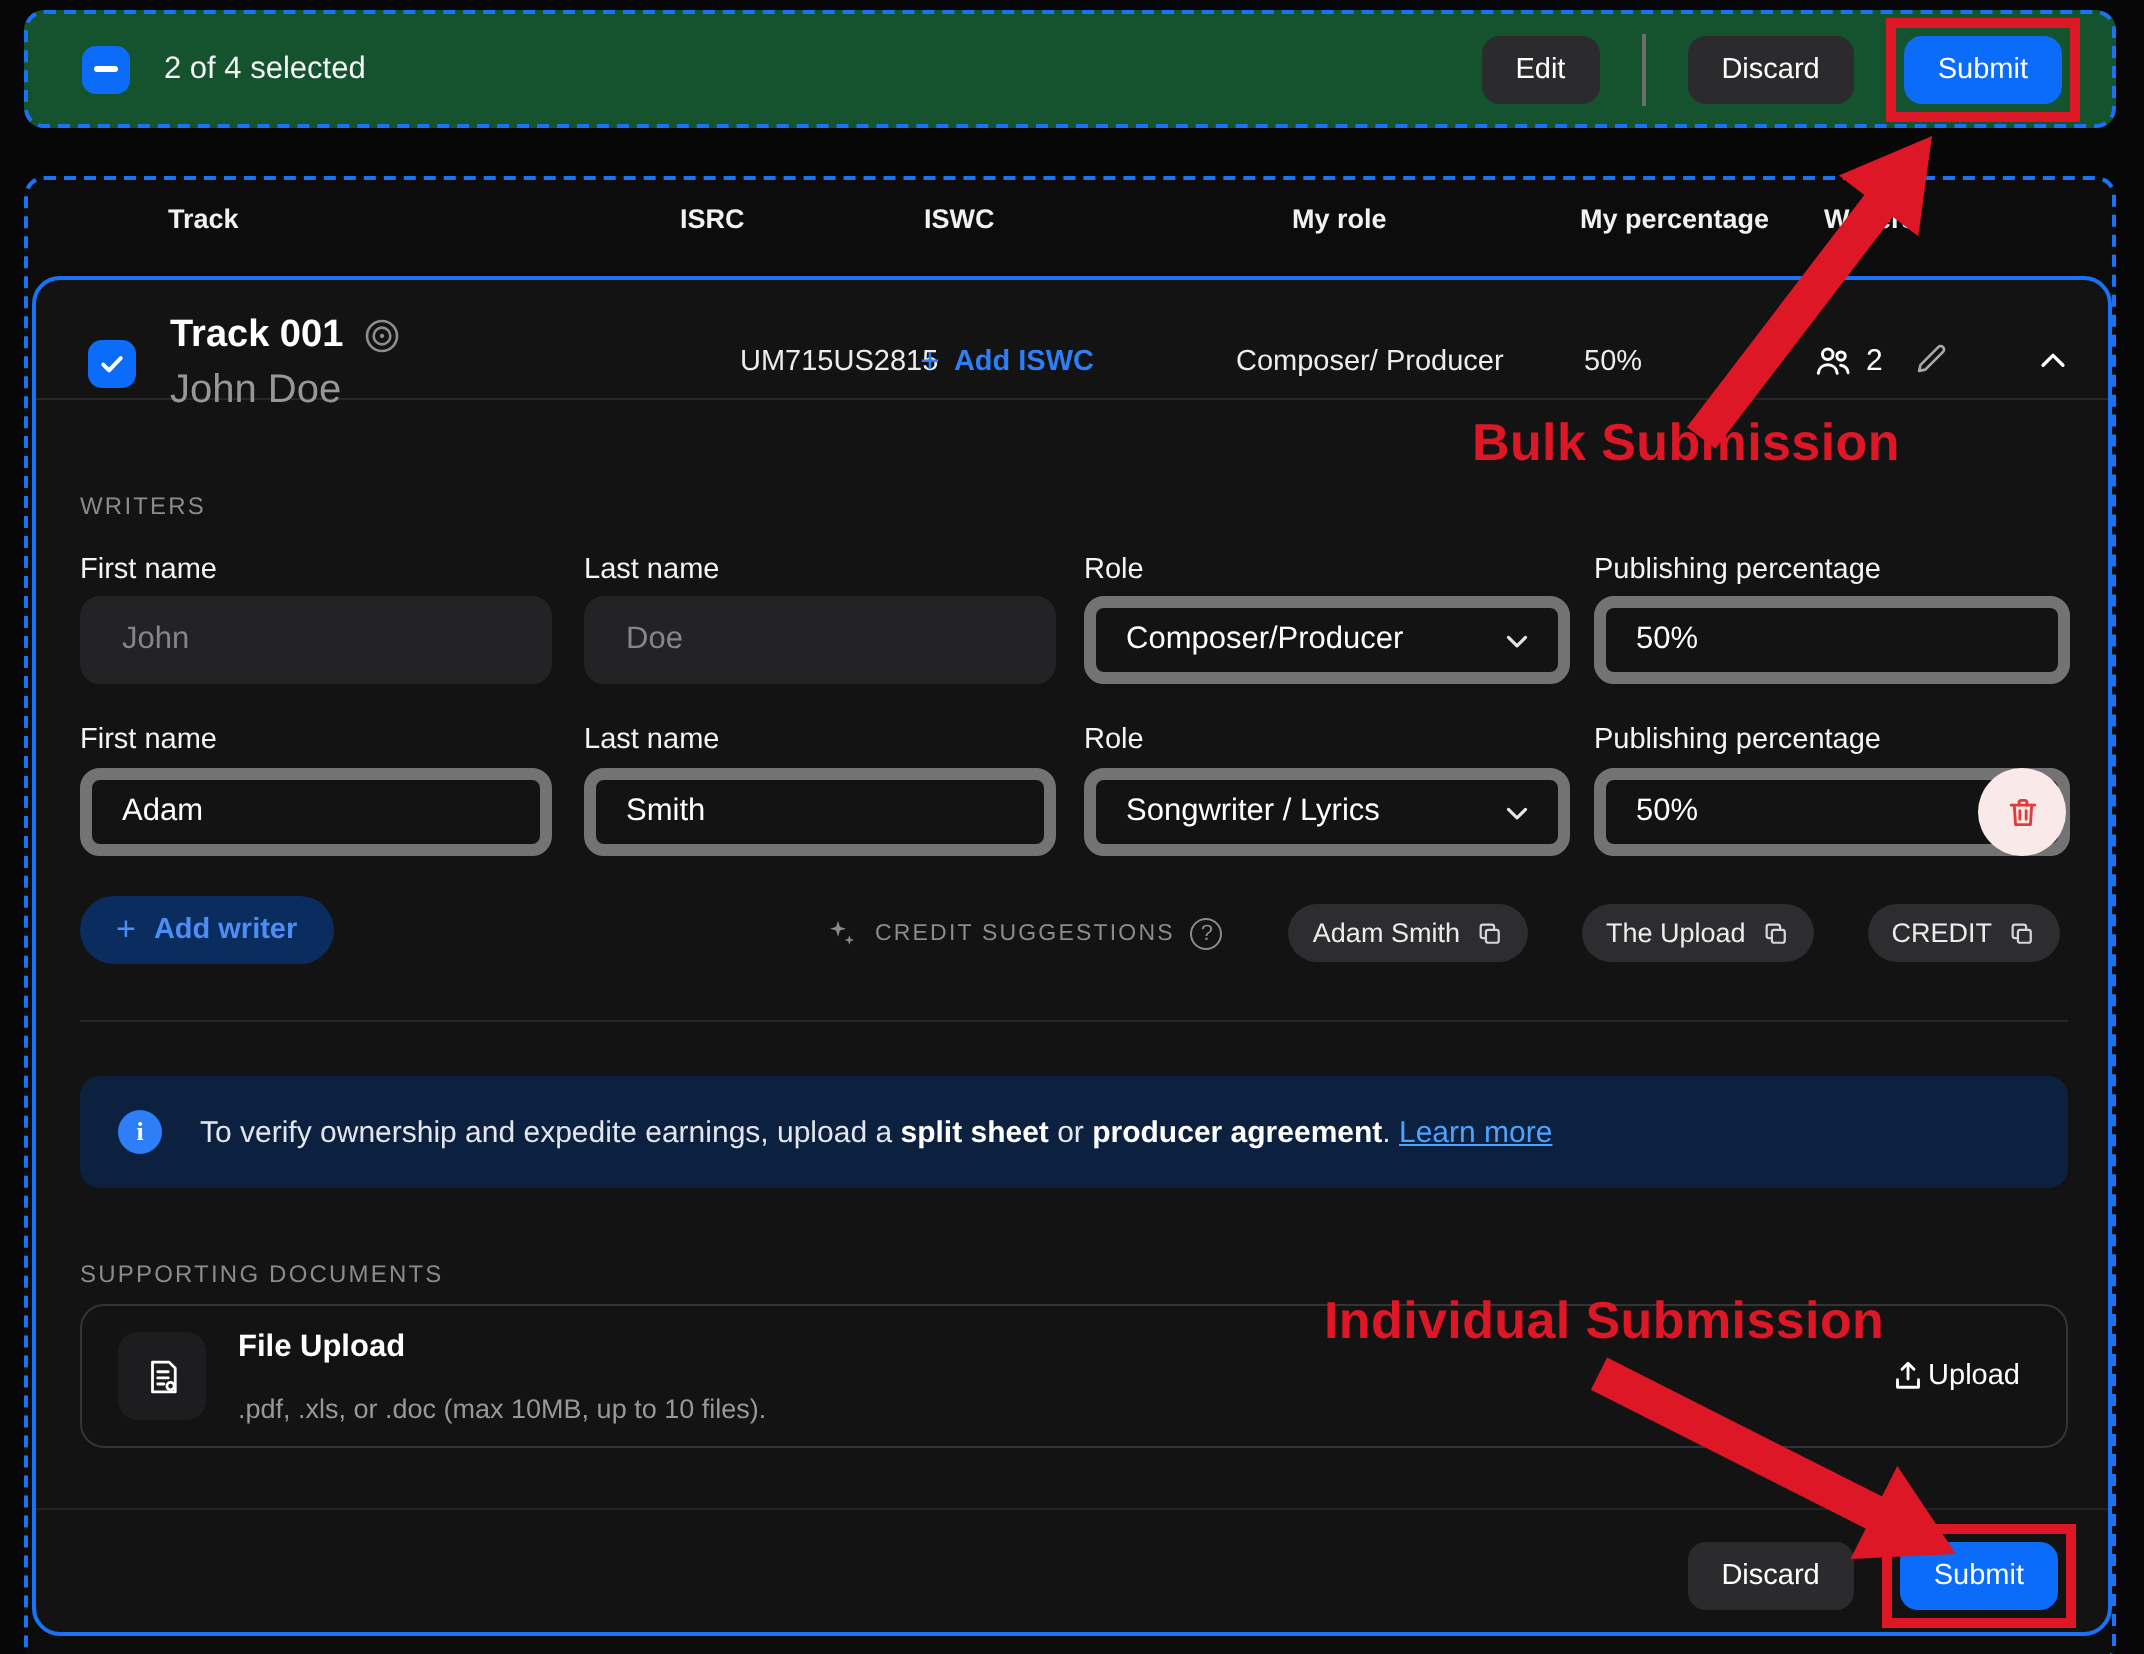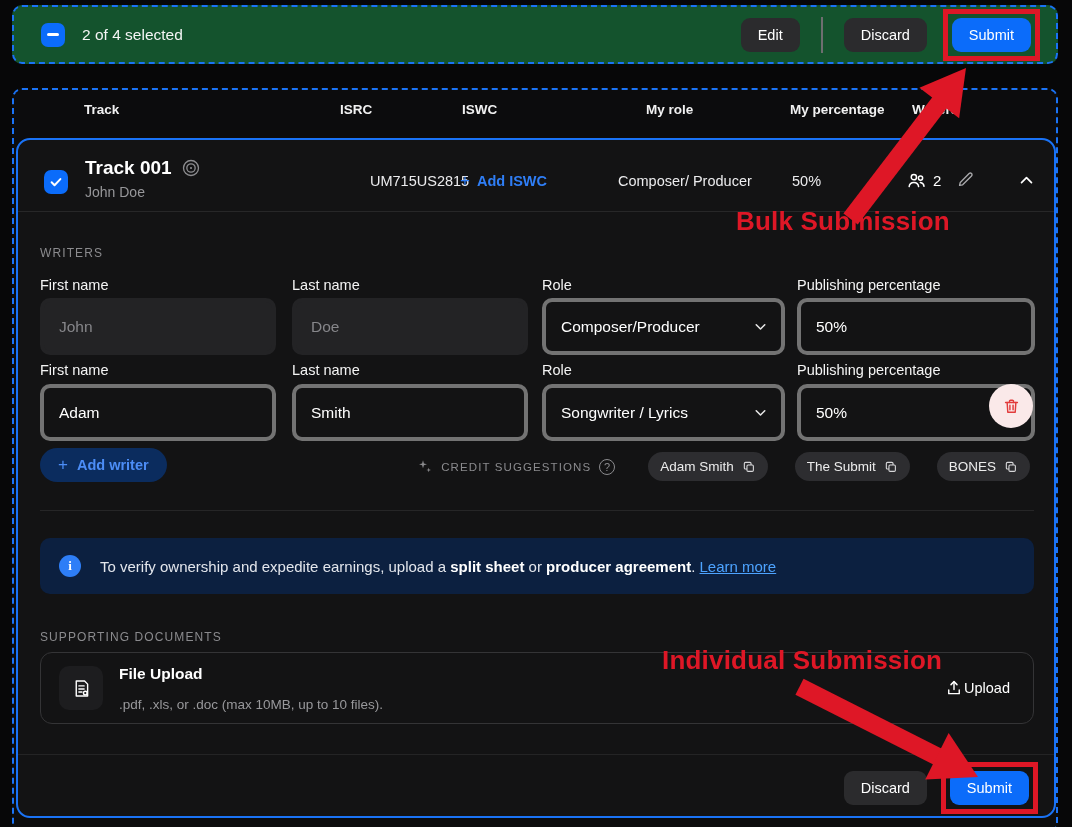--- a/index.html
+++ b/index.html
@@ -17,21 +17,21 @@
   .btn.primary { background:#0b6cfa; }
   .red-frame { border:5px solid #de1726; padding:4px; display:inline-flex; }
   .vdivider { width:2px; height:36px; background:#6e6e70; margin:0 21px; }
   .cb {
     width:24px; height:24px; border-radius:7px; background:#0b6cfa;
     display:flex; align-items:center; justify-content:center; cursor:pointer;
   }
   .caps-label { font-size:12px; letter-spacing:1.1px; color:#8b8b8e; }
   .flabel { display:block; font-size:14.5px; color:#f4f4f4; }
   .field {
-    width:100%; height:57px; border-radius:10px; border:4px solid #737373;
+    width:100%; height:44px; border-radius:10px; border:6px solid #737373;
     background:transparent; color:#fff; font-size:15.5px; padding:0 15px; font-family:inherit;
   }
   .field.filled { background:#232325; border-color:#232325; color:#86868a; }
   .select {
     display:flex; align-items:center; justify-content:space-between;
     padding-right:12px; cursor:pointer;
   }
   .chip {
     height:29px; border-radius:15px; background:#2d2d30; color:#ececec;
     font-size:13.5px; display:inline-flex; align-items:center; gap:8px;
@@ -50,24 +50,24 @@
   .table-zone {
     position:absolute; left:12px; top:88px; width:1046px; height:745px;
     border:2px dashed #1a73f6; border-radius:10px; background:#0c0c0d;
   }
   .th { position:absolute; top:12px; font-size:13.5px; font-weight:700; color:#f1f1f1; }
   
   .card {
     position:absolute; left:16px; top:138px; width:1040px; height:680px;
     border:2px solid #1a73f6; border-radius:14px; background:#131314;
   }
-  .summary { position:absolute; left:0; top:0; width:100%; height:72px; border-bottom:1px solid #272728; }
+  .summary { position:absolute; left:0; top:0; width:100%; height:60px; border-bottom:1px solid #272728; }
   .summary .title-wrap { position:absolute; left:67px; top:17px; }
   .summary .track-title { font-size:19px; font-weight:600; color:#fff; display:inline-flex; align-items:center; gap:9px; }
-  .summary .artist { font-size:14px; color:#97979a; margin-top:5px; }
+  .summary .artist { font-size:20px; color:#97979a; margin-top:5px; }
   .sum-item { position:absolute; font-size:14.5px; color:#ececee; }
   .add-iswc { display:inline-flex; gap:7px; align-items:center; color:#2f7ef6; font-weight:700; font-size:14.5px; cursor:pointer; }
   .writers-badge { display:inline-flex; align-items:center; gap:6px; color:#fff; font-size:15px; }
   
   .c1 { left:22px;  width:236px; }
   .c2 { left:274px; width:236px; }
   .c3 { left:524px; width:243px; }
   .c4 { left:779px; width:238px; }
   .abs { position:absolute; }
   .trash-btn {
@@ -260,28 +260,28 @@
       <span class="q-circle">?</span>
     </span>
     <span class="chip">
       <span>Adam Smith</span>
       <svg width="14" height="14" viewBox="0 0 24 24" fill="none" stroke="#d7d7d9" stroke-width="1.9" stroke-linejoin="round">
           <rect x="8.5" y="8.5" width="11" height="11" rx="2"></rect>
           <path d="M15.5 8.5V6a2 2 0 0 0-2-2H6a2 2 0 0 0-2 2v7.5a2 2 0 0 0 2 2h2.5"></path>
         </svg>
     </span>
     <span class="chip">
-      <span>The Submit</span>
+      <span>The Upload</span>
       <svg width="14" height="14" viewBox="0 0 24 24" fill="none" stroke="#d7d7d9" stroke-width="1.9" stroke-linejoin="round">
           <rect x="8.5" y="8.5" width="11" height="11" rx="2"></rect>
           <path d="M15.5 8.5V6a2 2 0 0 0-2-2H6a2 2 0 0 0-2 2v7.5a2 2 0 0 0 2 2h2.5"></path>
         </svg>
     </span>
     <span class="chip">
-      <span>BONES</span>
+      <span>CREDIT</span>
       <svg width="14" height="14" viewBox="0 0 24 24" fill="none" stroke="#d7d7d9" stroke-width="1.9" stroke-linejoin="round">
           <rect x="8.5" y="8.5" width="11" height="11" rx="2"></rect>
           <path d="M15.5 8.5V6a2 2 0 0 0-2-2H6a2 2 0 0 0-2 2v7.5a2 2 0 0 0 2 2h2.5"></path>
         </svg>
     </span>
   </div>
 
   <div class="divider2"></div>
 
   <div class="banner">

